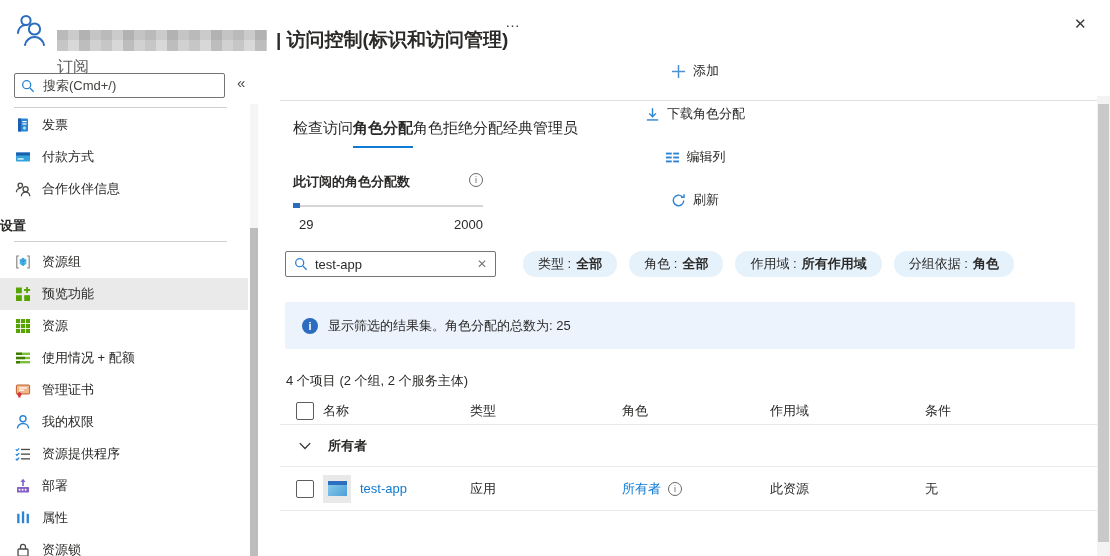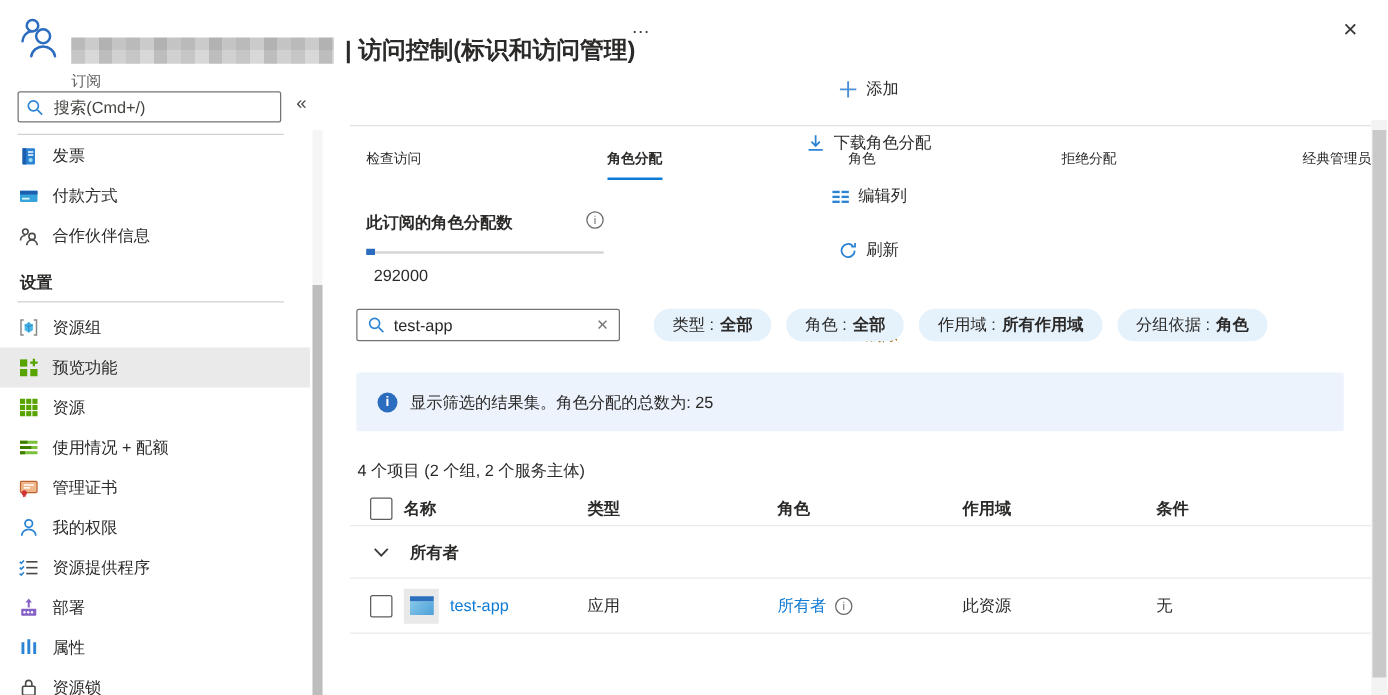--- a/index.html
+++ b/index.html
@@ -10,62 +10,62 @@
   
   .header { position:absolute; left:0; top:0; width:1110px; height:62px; background:#fff; }
   .header-icon { position:absolute; left:16px; top:13px; }
   .header-titles { position:absolute; left:57px; top:11px; }
   .title-row { display:flex; align-items:center; gap:9px;margin-top:16px; }
   .blur-block { width:210px; height:21px;
     background-image:
       repeating-linear-gradient(90deg, rgba(0,0,0,.10) 0 11px, rgba(0,0,0,.02) 11px 22px, rgba(0,0,0,.14) 22px 33px, rgba(0,0,0,.05) 33px 44px),
       repeating-linear-gradient(0deg, #dcdcdc 0 11px, #cfcfcf 11px 22px); }
   .page-title { font-size:19px; font-weight:bold; color:#2b2a29; white-space:nowrap; }
-  .header-sub { font-size:12px; color:#5f5d5b; margin-top:4px; }
+  .header-sub { font-size:16px; color:#5f5d5b; margin-top:4px; }
   .more-btn { position:absolute; left:505px; top:13px; font-size:15px; letter-spacing:2px; color:#3b3a39; cursor:pointer; }
   .close-btn { position:absolute; left:1074px; top:15px; font-size:15px; color:#3b3a39; cursor:pointer; }
 
   
   .sidebar { position:absolute; left:0; top:62px; width:262px; bottom:0; }
   .side-search { margin:11px 0 0 14px; width:211px; height:25px; border:1px solid #767472; border-radius:2px;
     display:flex; align-items:center; padding:0 6px; gap:8px; background:#fff; }
   .side-search input { border:none; outline:none; flex:1; font-size:13px; min-width:0;
     font-family:"Liberation Sans","DejaVu Sans",sans-serif; color:#2b2a29; }
   .side-search input::placeholder { color:#44433f; opacity:1; }
   .collapse-btn { position:absolute; left:237px; top:12px; font-size:15px; color:#4a4947; cursor:pointer; }
   .side-divider { margin:9px 0 0 14px; width:213px; border-top:1px solid #d2d0ce; }
   .side-nav { margin-top:1px; }
   .side-item { height:32px; width:248px; display:flex; align-items:center; gap:11px; padding-left:15px; cursor:pointer; }
   .side-item.selected { background:#eaeaea; }
   .side-label { white-space:nowrap; }
-  .side-section { height:26px; margin-top:8px; padding-left:16px; font-weight:bold; display:flex; align-items:center; }
+  .side-section { height:26px; margin-top:8px; padding-left:0; font-weight:bold; display:flex; align-items:center; }
   .side-ico { width:16px; height:16px; flex:0 0 16px; }
   .sb-track { position:absolute; left:250px; top:42px; width:8px; bottom:0; background:#f5f5f5; }
   .sb-thumb { position:absolute; left:250px; top:166px; width:8px; height:390px; background:#bdbdbd; }
 
   
   .main { position:absolute; left:280px; top:62px; width:817px; bottom:0; }
   .toolbar { height:39px; display:flex; align-items:center; padding-left:13px; gap:25px; border-bottom:1px solid #e3e1df;flex-direction:column; }
   .tb-btn { display:flex; align-items:center; gap:7px; color:#2b2a29; cursor:pointer; white-space:nowrap; }
   .tb-btn.disabled { color:#a16207; cursor:default; }
   .tb-sep { width:1px; height:17px; background:#c8c6c4; }
 
-  .tabs { display:flex; gap:30px; padding-left:13px; margin-top:18px; font-size:11px;justify-content:space-between; }
+  .tabs { display:flex; padding-left:13px; margin-top:18px; font-size:15px; }
   .tab { padding-bottom:8px; border-bottom:2px solid transparent; cursor:pointer; white-space:nowrap; }
   .tab.active { font-weight:bold; border-bottom-color:#0f7bd4; }
 
   .role-count { margin:25px 0 0 13px; width:190px; }
   .rc-head { display:flex; justify-content:space-between; }
   .rc-label { font-weight:bold; }
   .info-small { width:14px; height:14px; border:1px solid #6b6966; border-radius:50%; color:#6b6966;
     font-size:9px; display:inline-flex; align-items:center; justify-content:center; font-style:normal; cursor:pointer; flex:0 0 14px; }
   .rc-bar { position:relative; height:5px; margin-top:12px; }
   .rc-track { position:absolute; left:0; right:0; top:2px; height:2px; background:#d8d6d4; }
   .rc-fill { position:absolute; left:0; top:0; width:7px; height:5px; background:#2b6cbf; }
-  .rc-nums { display:flex; margin-top:9px; }
+  .rc-nums { display:flex; justify-content:space-between; margin-top:9px; }
   .rc-nums span:first-child { padding-left:6px; }
 
   .filter-row { display:flex; align-items:center; margin:19px 0 0 5px; }
   .f-search { width:211px; height:26px; border:1px solid #767472; border-radius:2px; background:#fff;
     display:flex; align-items:center; padding:0 8px; gap:7px; }
   .f-search input { border:none; outline:none; flex:1; font-size:13px; min-width:0;
     font-family:"Liberation Sans","DejaVu Sans",sans-serif; color:#2b2a29; }
   .f-clear { color:#7a7876; font-size:12px; cursor:pointer; }
   .pills { display:flex; gap:12px; margin-left:27px; }
   .pill { height:26px; background:#e5f1fb; border-radius:13px; display:flex; align-items:center;
@@ -74,21 +74,21 @@
 
   .banner { margin:25px 0 0 5px; width:790px; height:47px; background:#ecf3fc; border-radius:2px;
     display:flex; align-items:center; padding-left:17px; gap:10px; }
   .banner-i { width:16px; height:16px; border-radius:50%; background:#2b6cbf; color:#fff; font-size:11px;
     font-weight:bold; display:inline-flex; align-items:center; justify-content:center; font-style:normal; flex:0 0 16px; }
 
   .summary { margin:23px 0 0 6px; color:#2b2a29; }
 
   .grid { margin-top:7px; }
   .grid-row { display:flex; align-items:center; border-bottom:1px solid #eceae8; }
-  .grid-head { height:28px; font-weight:bold; }
+  .grid-head { height:28px; font-weight:normal; }
   .col-check { width:43px; padding-left:16px; display:flex; align-items:center; }
   .col-name { width:147px; display:flex; align-items:center; }
   .col-type { width:152px; }
   .col-role { width:148px; display:flex; align-items:center; gap:7px; }
   .col-scope { width:155px; }
   .col-cond { flex:1; }
   .cb { width:18px; height:18px; border:1px solid #5f5d5b; border-radius:2px; background:#fff; cursor:pointer; }
   .group-row { height:42px; display:flex; align-items:center; padding-left:18px; gap:16px; cursor:pointer; }
   .group-name { font-weight:bold; }
   .data-row { height:44px; }

